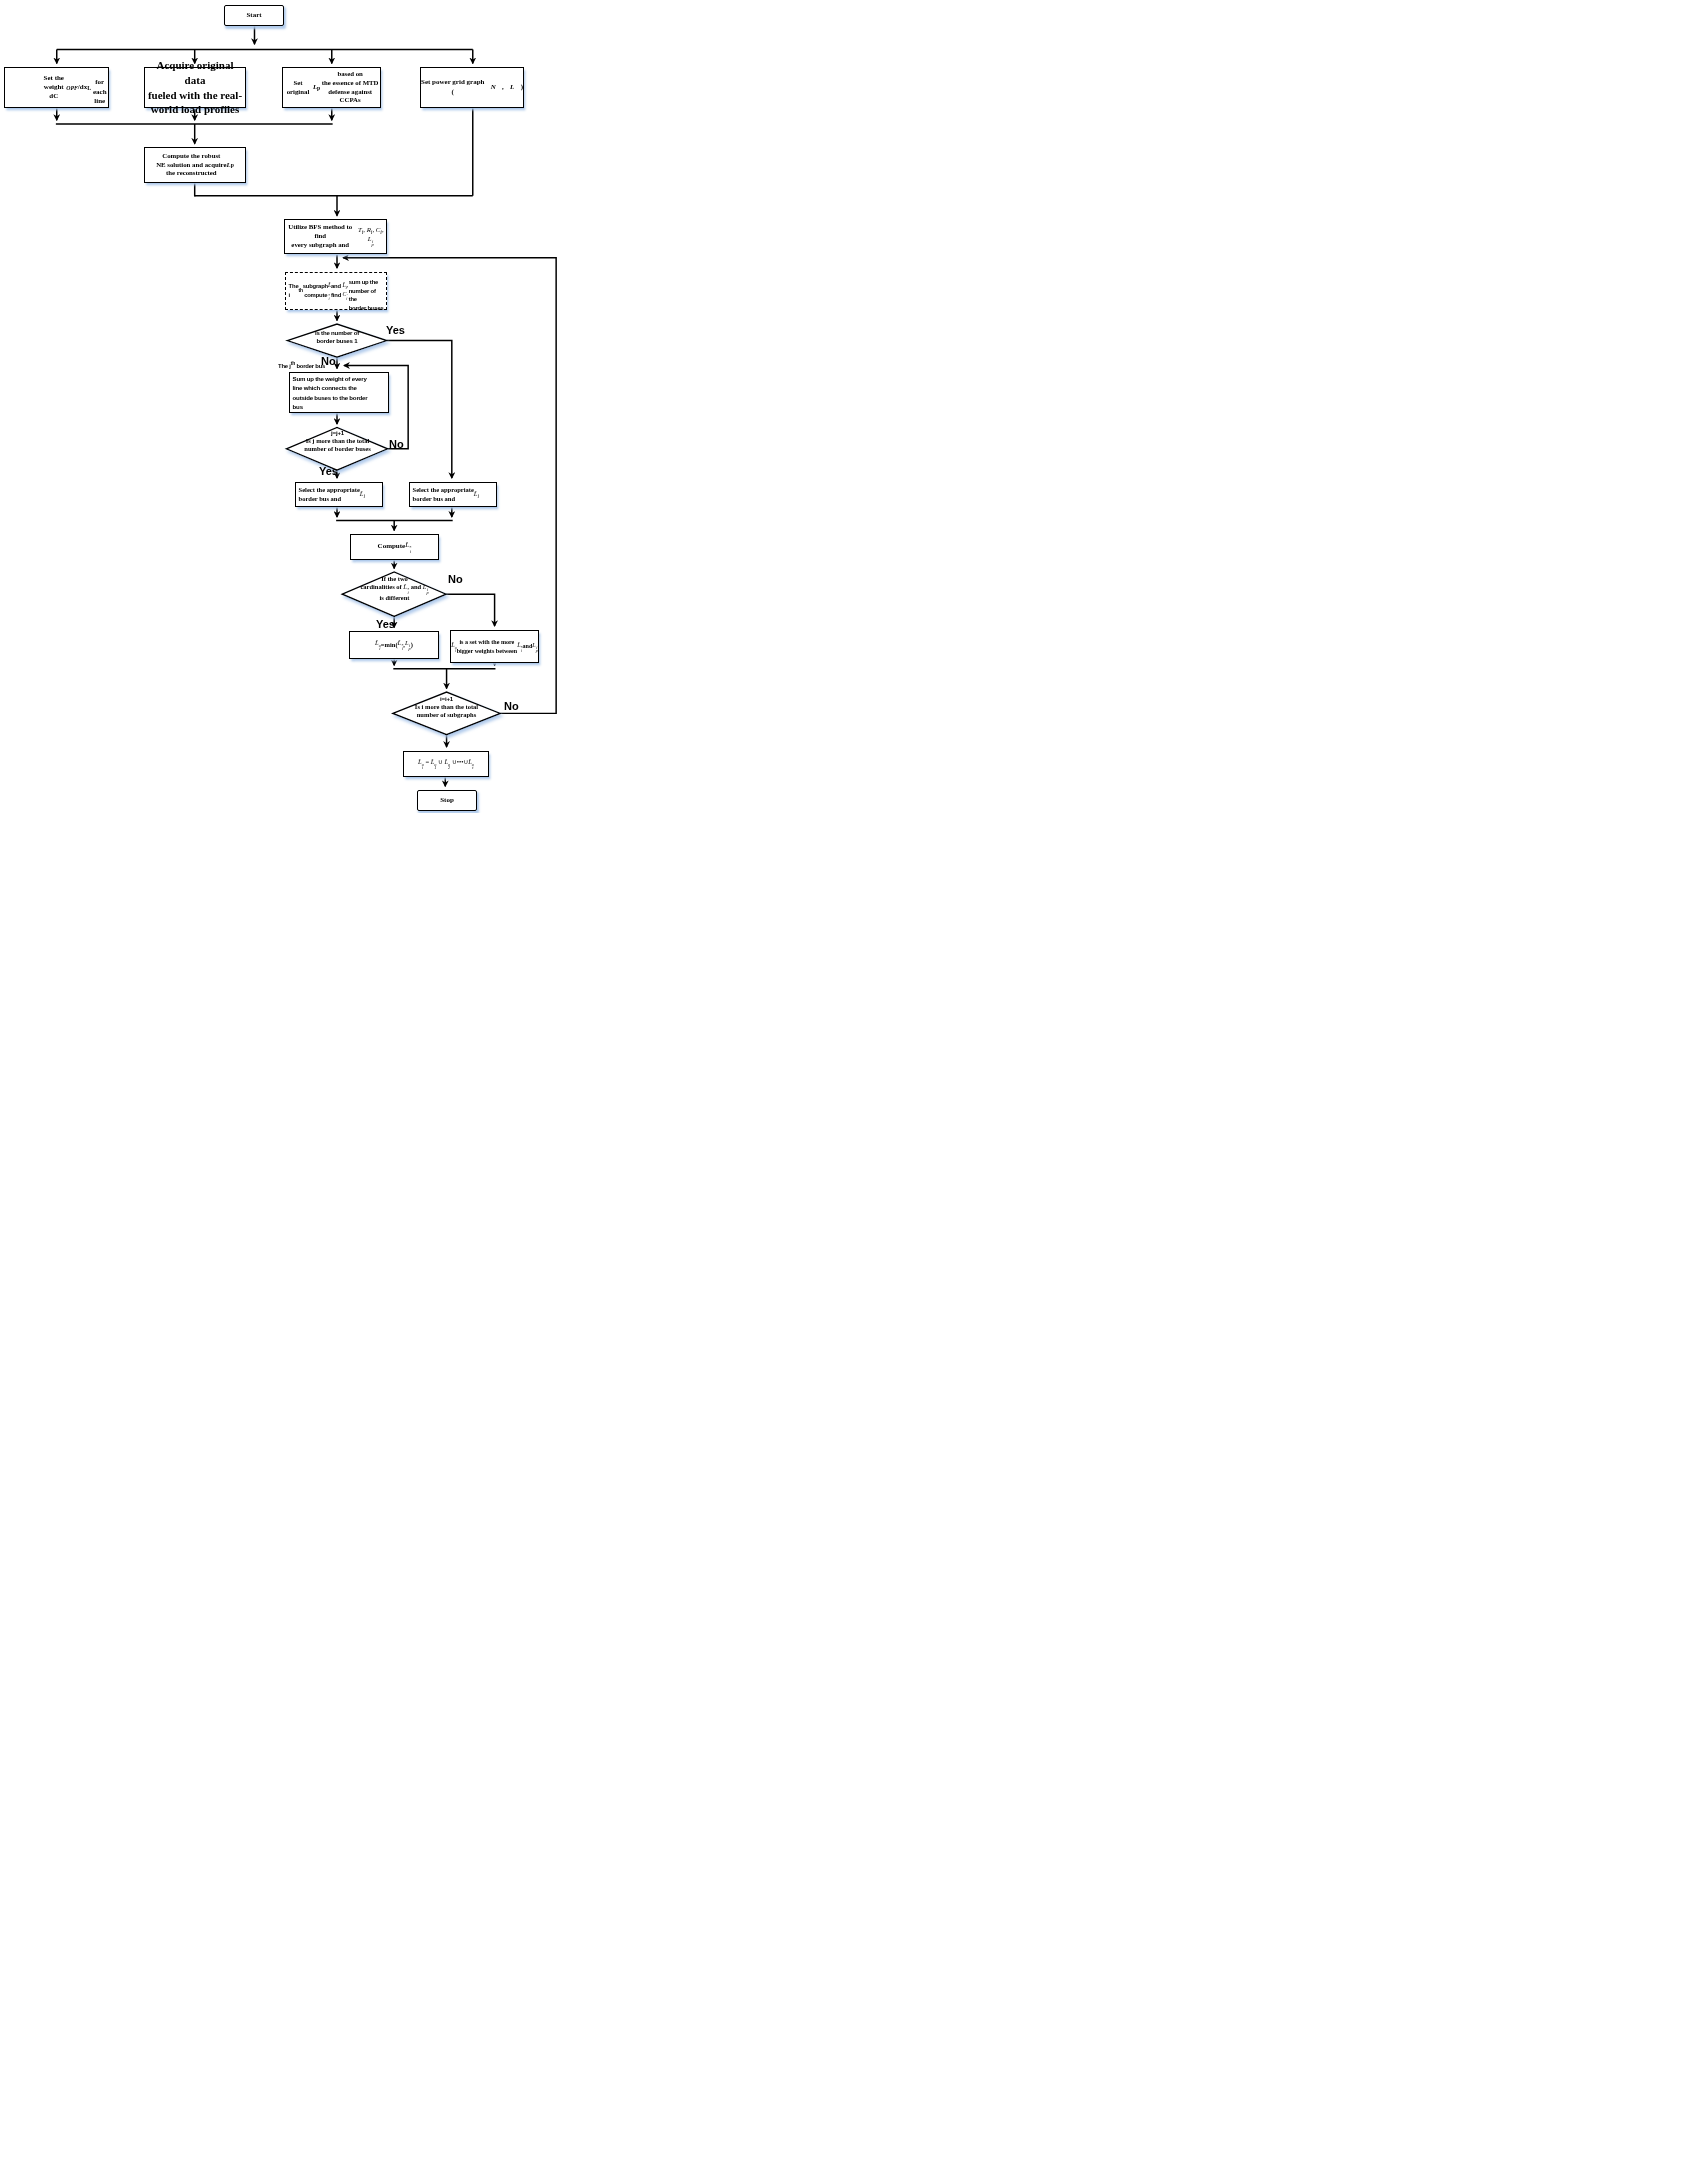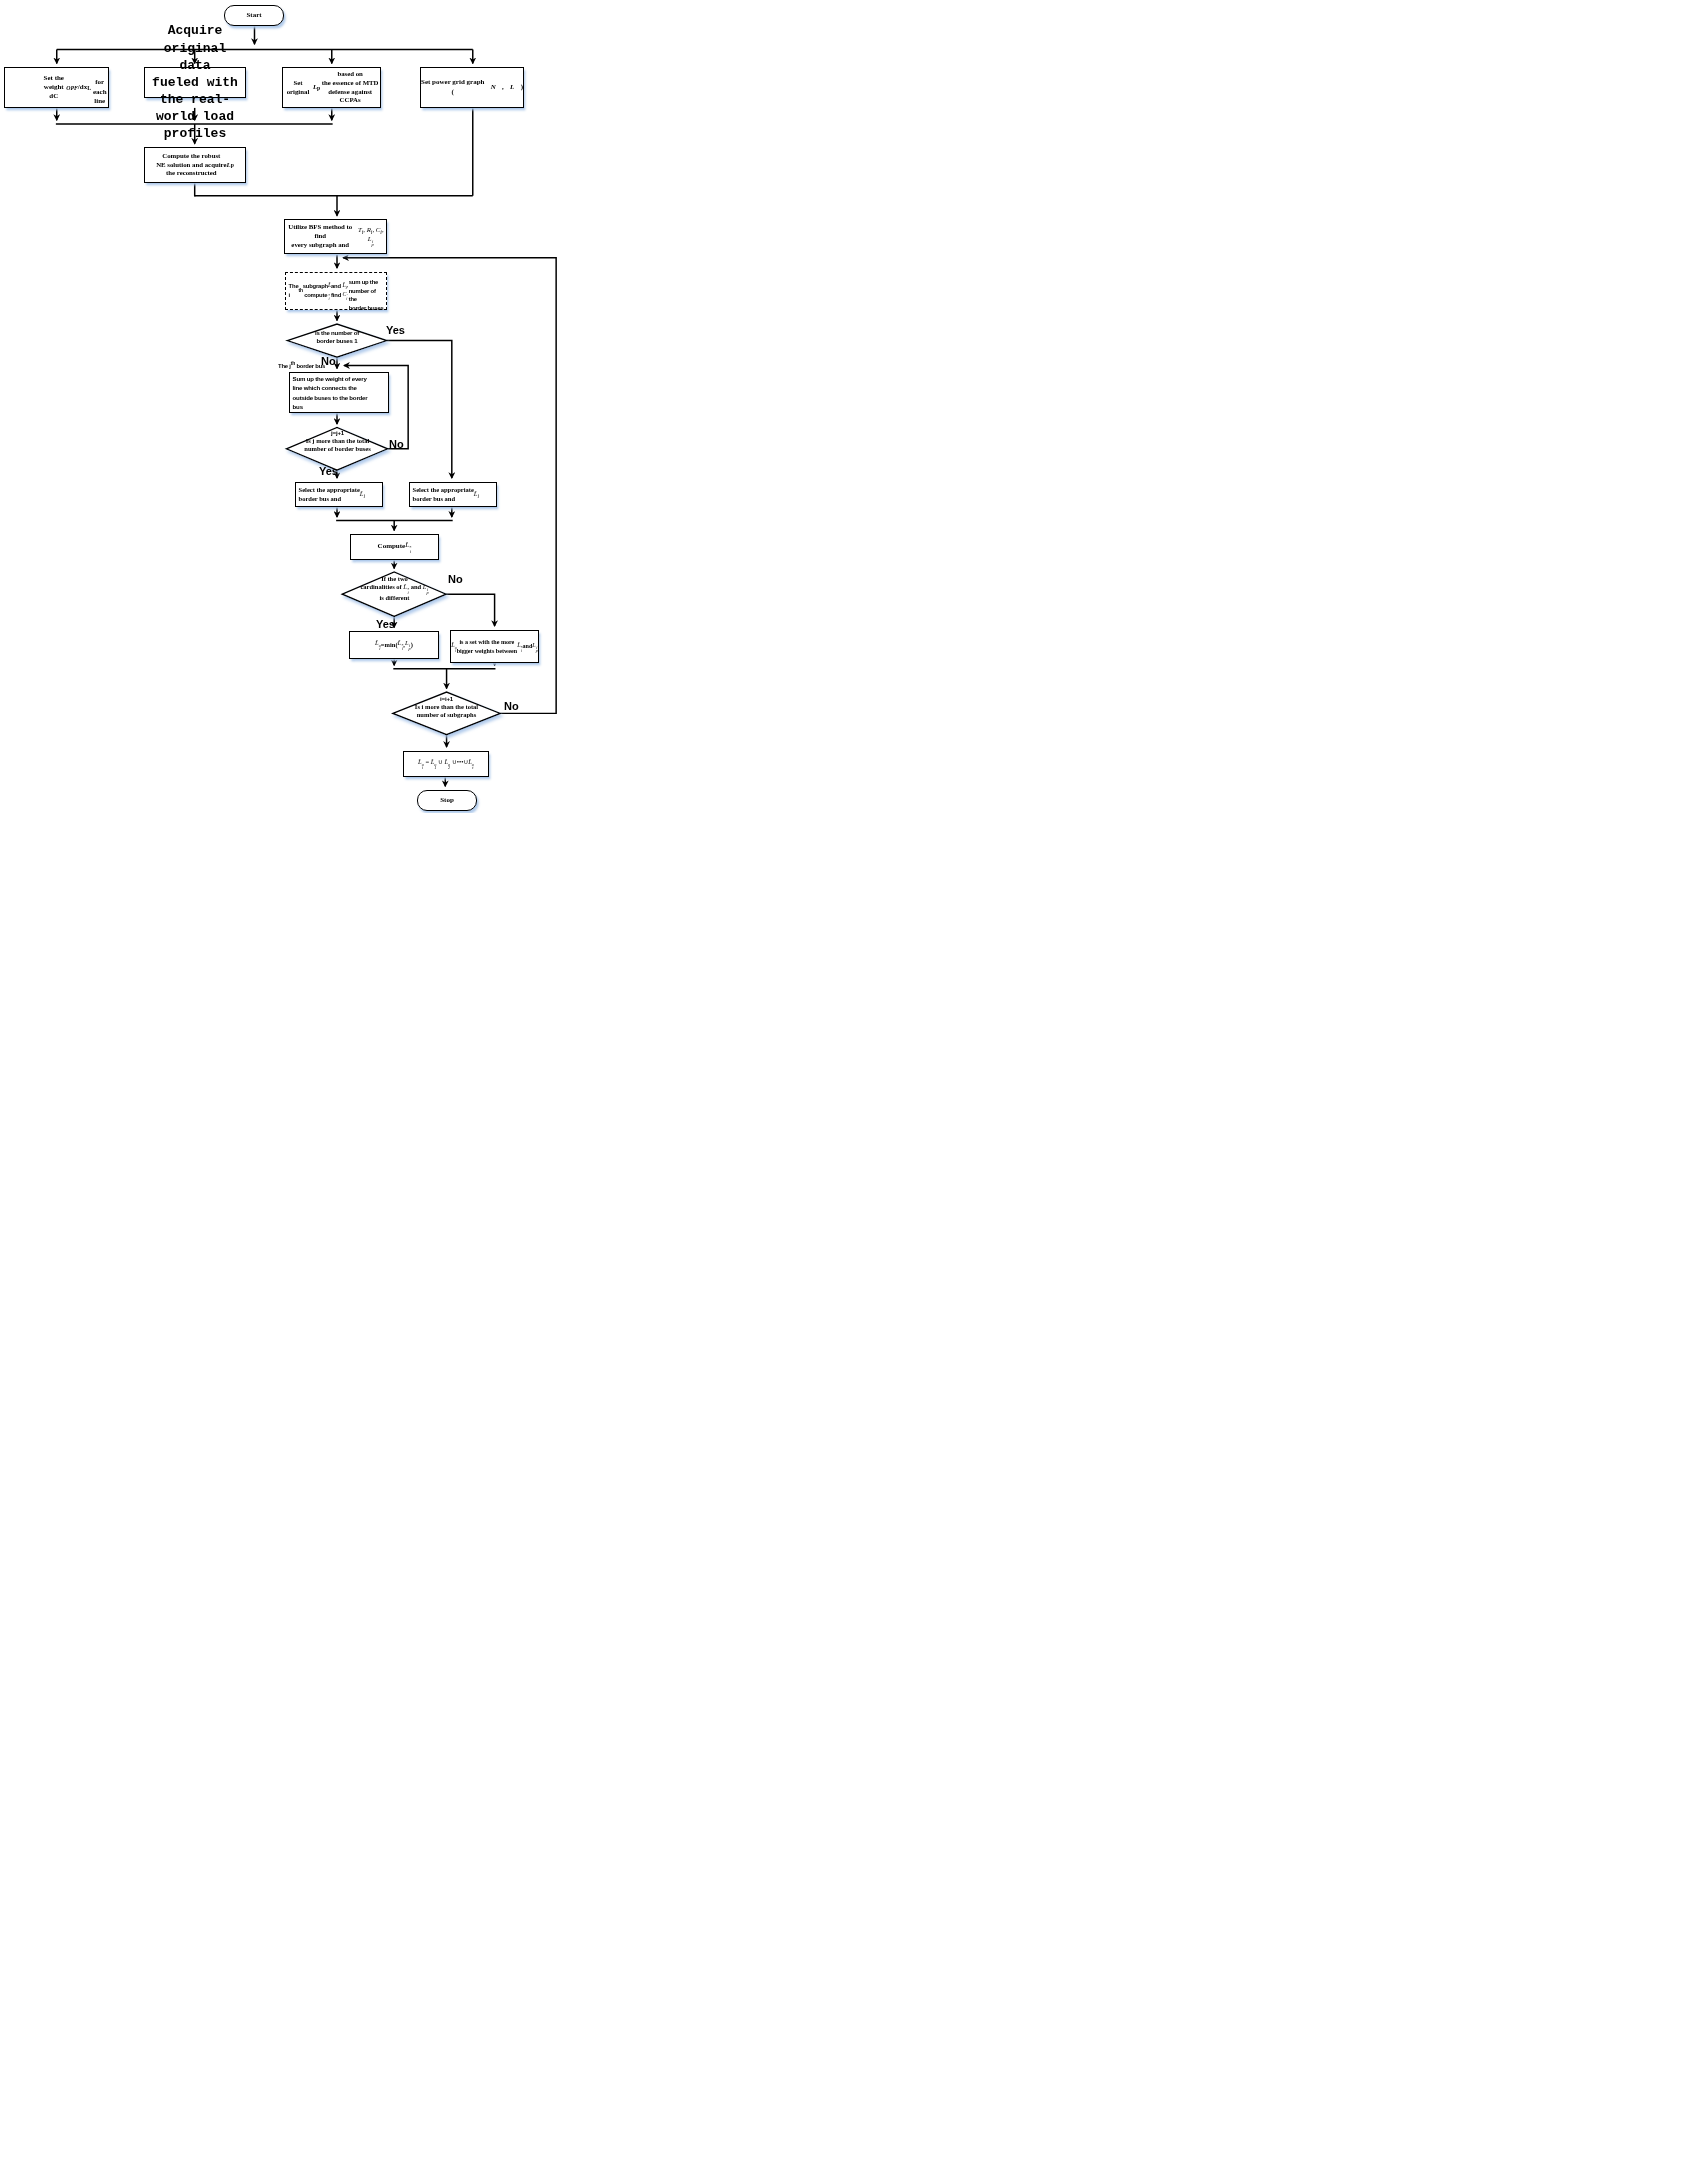--- a/index.html
+++ b/index.html
@@ -6,21 +6,21 @@
   #canvas{position:relative;width:564px;height:813px;background:#fff;overflow:hidden;
           font-family:"Liberation Serif",serif;color:#000;}
   svg.wires{position:absolute;left:0;top:0;z-index:1;}
   .node{position:absolute;z-index:2;background:#fff;border:1.3px solid #000;box-sizing:border-box;
         display:flex;align-items:center;justify-content:center;text-align:center;font-weight:bold;
         box-shadow:1.7px 2.6px 2.2px rgba(168,197,233,0.9);line-height:1.32;}
   .serif{font-family:"Liberation Serif",serif;}
   .sans{font-family:"Liberation Sans",sans-serif;letter-spacing:-0.2px;}
   .leftalign{justify-content:flex-start;text-align:left;padding-left:2.6px;padding-right:0.9px;}
   .dashed{border-style:dashed;}
-  .terminal{border-radius:10px;}
+  .terminal{border-radius:2px;}
   .dtext{position:absolute;z-index:3;text-align:center;font-weight:bold;pointer-events:none;line-height:1.25;}
   .elabel{position:absolute;z-index:3;font-family:Liberation Sans, sans-serif;font-weight:bold;font-size:11px;}
   .sanslabel{font-family:"Liberation Sans",sans-serif;font-size:5.9px;letter-spacing:-0.2px;}
   .math{font-family:"Liberation Serif",serif;font-weight:normal;}
   .math i, .node i{font-family:"Liberation Serif",serif;}
   .stk{display:inline-flex;flex-direction:column;align-items:center;vertical-align:-0.45em;
        line-height:0.75;font-size:0.66em;font-style:italic;font-family:"Liberation Serif",serif;}
   .stk span{display:block;}
   sub,sup{line-height:0;}
 </style>
@@ -93,21 +93,21 @@
       <polygon points="656,1028 772,979 888,1028 772,1077"></polygon>
       <polygon points="784,1361 903,1310 1022,1361 903,1412"></polygon>
       <polygon points="900,1634 1023,1585 1146,1634 1023,1683"></polygon>
     </g>
   </svg>
 
   <div class="node serif terminal" style="left:224px;top:5.2px;width:60px;height:21px;font-size:7px;">Start</div>
   <div class="node serif terminal" style="left:417px;top:790px;width:60px;height:21.4px;font-size:7px;">Stop</div>
 
   <div class="node serif" style="left:4.4px;top:67px;width:105px;height:41px;font-size:7px;padding-left:36px;">Set the weight dC<sub><i>OPF</i></sub>/dx<sub>L</sub><br>for each line</div>
-  <div class="node serif" style="left:144px;top:67px;width:102px;height:31px;font-size:13px;font-family:Liberation Mono, monospace;">Acquire original data<br>fueled with the real-<br>world load profiles</div>
+  <div class="node serif" style="left:144px;top:67px;width:102px;height:41px;font-size:11px;">Acquire original data<br>fueled with the real-<br>world load profiles</div>
   <div class="node serif" style="left:282px;top:67px;width:99px;height:41px;font-size:6.8px;">Set original <i>L</i><sub>p</sub> based on<br>the essence of MTD<br>defense against CCPAs</div>
   <div class="node serif" style="left:420px;top:67px;width:104px;height:41px;font-size:7px;justify-content:space-between;">Set power grid graph<br>(<i>N</i>, <i>L</i>)</div>
 
   <div class="node serif" style="left:144px;top:147px;width:102px;height:36px;font-size:6.8px;">Compute the robust<br>NE solution and acquire<br>the reconstructed <i>L</i><sub>p</sub></div>
   <div class="node serif" style="left:284px;top:219px;width:103px;height:35px;font-size:6.8px;">Utilize BFS method to find<br>every subgraph and<br><span class="math"><i>T<sub>i</sub></i>, <i>R<sub>i</sub></i>, <i>C<sub>i</sub></i>, <i>L</i><span class="stk">
           <span>i</span>
           <span>p</span>
         </span></span></div>
   <div class="node sans dashed leftalign" style="left:285px;top:272px;width:102px;height:38px;font-size:5.9px;line-height:1.45;">The i<sup>th</sup> subgraph<br>&nbsp;compute <span class="math"><i>L̃</i><span class="stk">
           <span>*</span>

